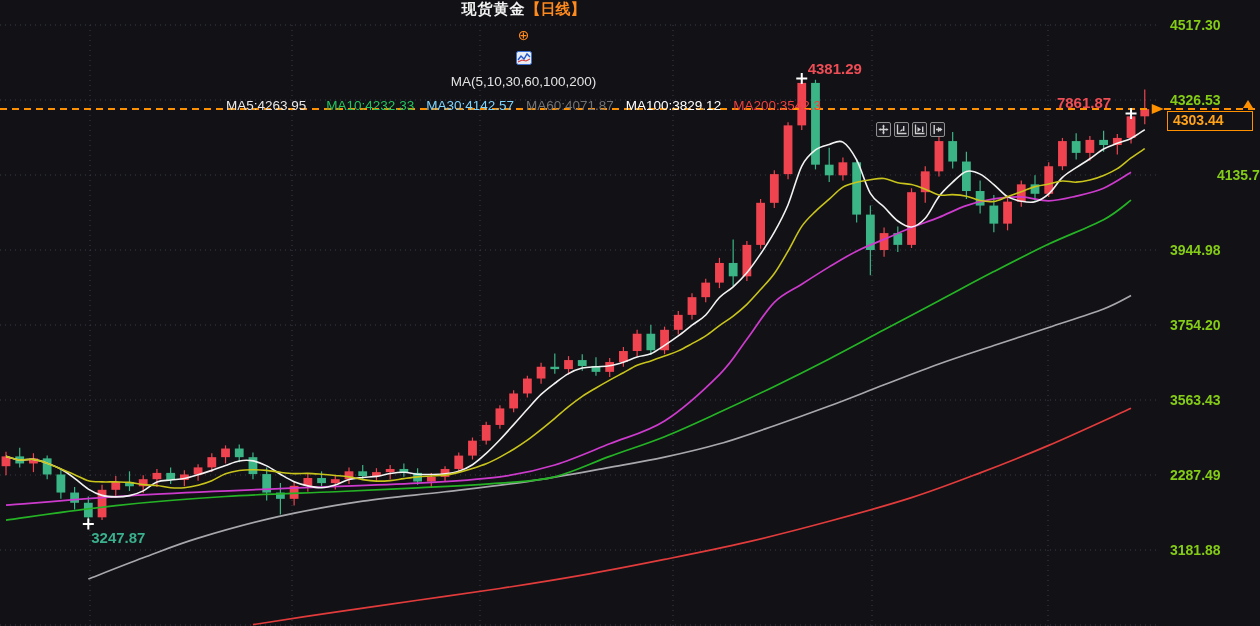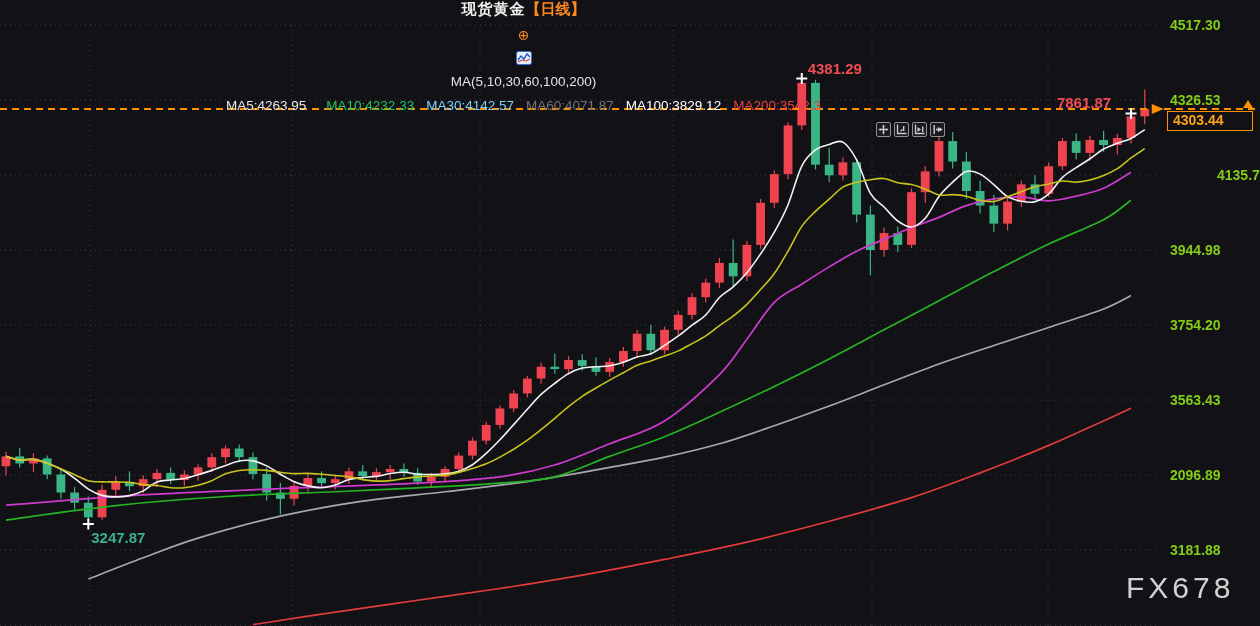--- a/index.html
+++ b/index.html
@@ -288,26 +288,25 @@
     </div>
   </div>
 
   <div id="price-axis">
       <div class="axis-label" style="top: 25px;">4517.30</div>
       <div class="axis-label" style="top: 100px;">4326.53</div>
       <div class="axis-label" style="top: 175px; margin-left: 47px;">4135.75</div>
       <div class="axis-label" style="top: 250px;">3944.98</div>
       <div class="axis-label" style="top: 325px;">3754.20</div>
       <div class="axis-label" style="top: 400px;">3563.43</div>
-      <div class="axis-label" style="top: 475px;">2096.89</div>
+      <div class="axis-label" style="top: 475px;">2287.49</div>
       <div class="axis-label" style="top: 550px;">3181.88</div>
     </div>
 
   <div id="price-tag">
     <span>4303.44</span>
   </div>
 
   <div class="annot" id="ann0" style="left: 834.76px; top: 68.47px; color: rgb(239, 77, 85);">4381.29</div>
   <div class="annot" id="ann1" style="left: 1084.04px; top: 101.57px; color: rgb(239, 77, 85);">7861.87</div>
   <div class="annot" id="ann2" style="left: 118.32px; top: 537.05px; color: rgb(58, 176, 141);">3247.87</div>
 
-  <div id="watermark">FX678</div>
 </div>
 
 </body></html>

